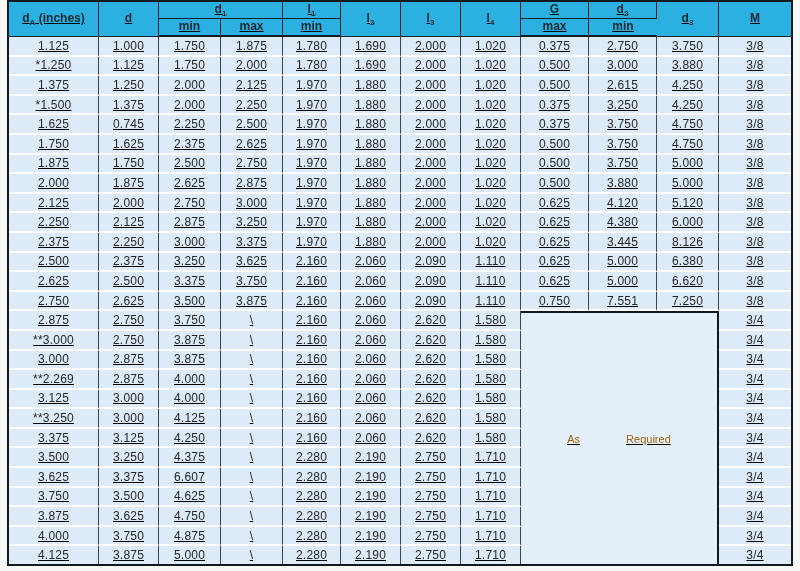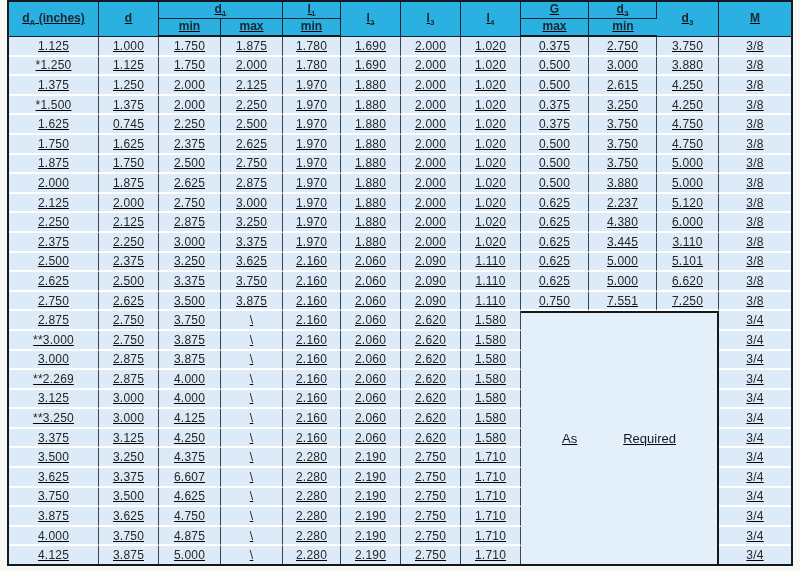--- a/index.html
+++ b/index.html
@@ -19,21 +19,21 @@
   tbody td{
     background:#dcebf7;color:#262626;font-size:12px;text-align:center;
     vertical-align:middle;height:17.6px;
     border-right:1px solid #39464f;border-bottom:2px solid #ffffff;
   }
   tbody td.last-col{border-right:none;}
   tbody tr:last-child td{border-bottom:none;}
   td.merged{
     background:#e3f0fa;border:0;border-right:2px solid #121a20;border-left:0;
     border-top:2px solid #121a20;border-bottom:none;
-    font-size:13px;color:#0f172a;
+    font-size:11px;color:#a16207;
   }
   td.merged .gapwords{display:flex;justify-content:center;gap:46px;}
   .num{letter-spacing:.2px;}
 </style>
 </head>
 <body>
 
 <div class="page">
   <div class="tbl-wrap">
     <table id="dims-table">
@@ -189,21 +189,21 @@
           <tr>
             <td class="num">2.125</td>
             <td class="num">2.000</td>
             <td class="num">2.750</td>
             <td class="num">3.000</td>
             <td class="num">1.970</td>
             <td class="num">1.880</td>
             <td class="num">2.000</td>
             <td class="num">1.020</td>
             <td class="num">0.625</td>
-            <td class="num">2.237</td>
+            <td class="num">4.120</td>
             <td class="num">5.120</td>
             <td class="num last-col">3/8</td>
           </tr>
           <tr>
             <td class="num">2.250</td>
             <td class="num">2.125</td>
             <td class="num">2.875</td>
             <td class="num">3.250</td>
             <td class="num">1.970</td>
             <td class="num">1.880</td>
@@ -218,35 +218,35 @@
             <td class="num">2.375</td>
             <td class="num">2.250</td>
             <td class="num">3.000</td>
             <td class="num">3.375</td>
             <td class="num">1.970</td>
             <td class="num">1.880</td>
             <td class="num">2.000</td>
             <td class="num">1.020</td>
             <td class="num">0.625</td>
             <td class="num">3.445</td>
-            <td class="num">3.110</td>
+            <td class="num">8.126</td>
             <td class="num last-col">3/8</td>
           </tr>
           <tr>
             <td class="num">2.500</td>
             <td class="num">2.375</td>
             <td class="num">3.250</td>
             <td class="num">3.625</td>
             <td class="num">2.160</td>
             <td class="num">2.060</td>
             <td class="num">2.090</td>
             <td class="num">1.110</td>
             <td class="num">0.625</td>
             <td class="num">5.000</td>
-            <td class="num">5.101</td>
+            <td class="num">6.380</td>
             <td class="num last-col">3/8</td>
           </tr>
           <tr>
             <td class="num">2.625</td>
             <td class="num">2.500</td>
             <td class="num">3.375</td>
             <td class="num">3.750</td>
             <td class="num">2.160</td>
             <td class="num">2.060</td>
             <td class="num">2.090</td>

